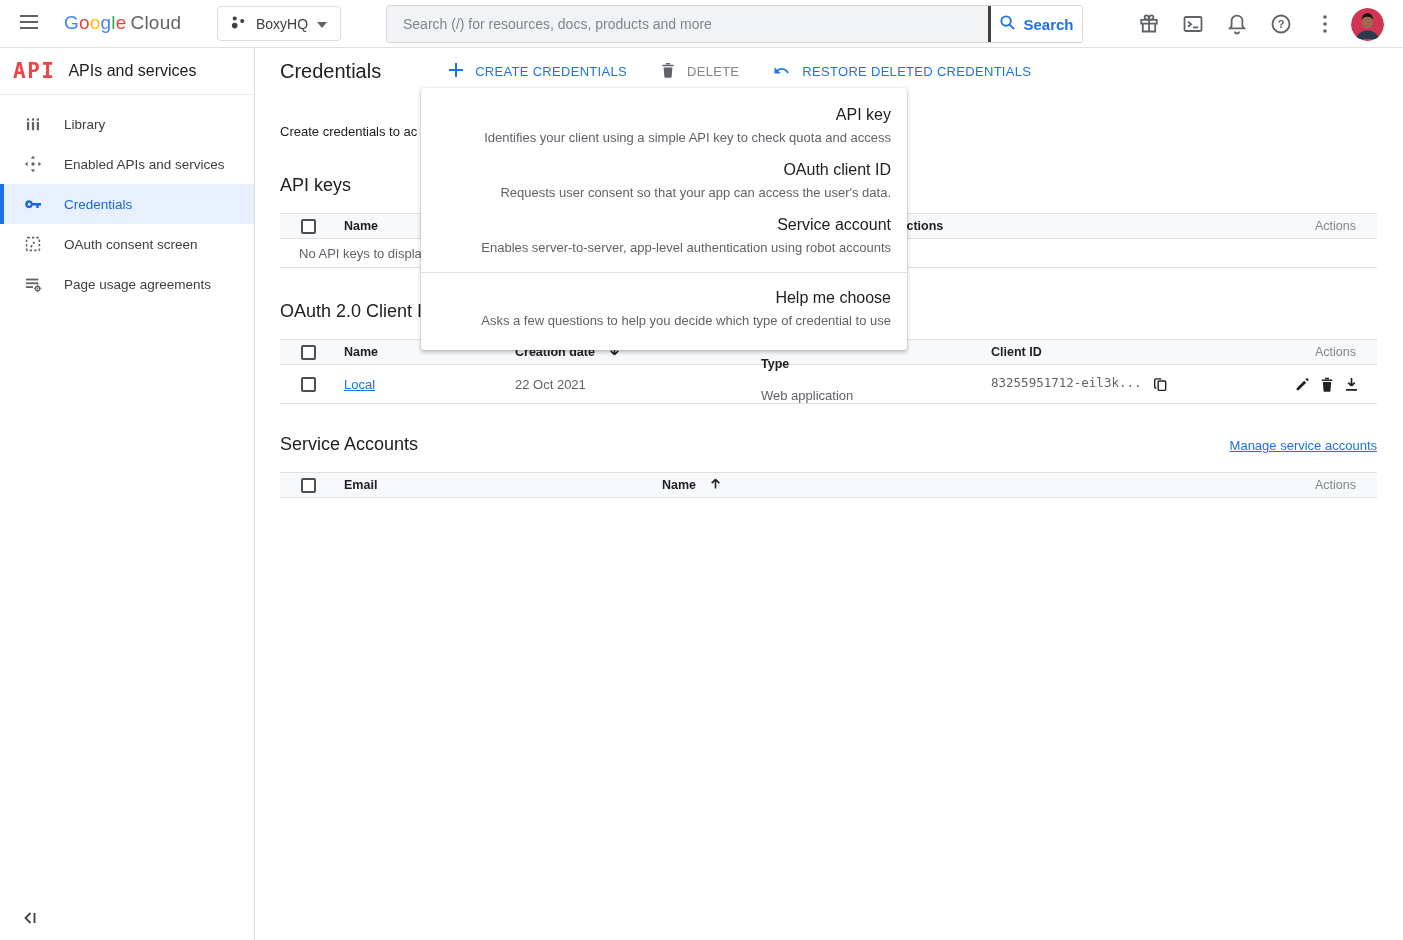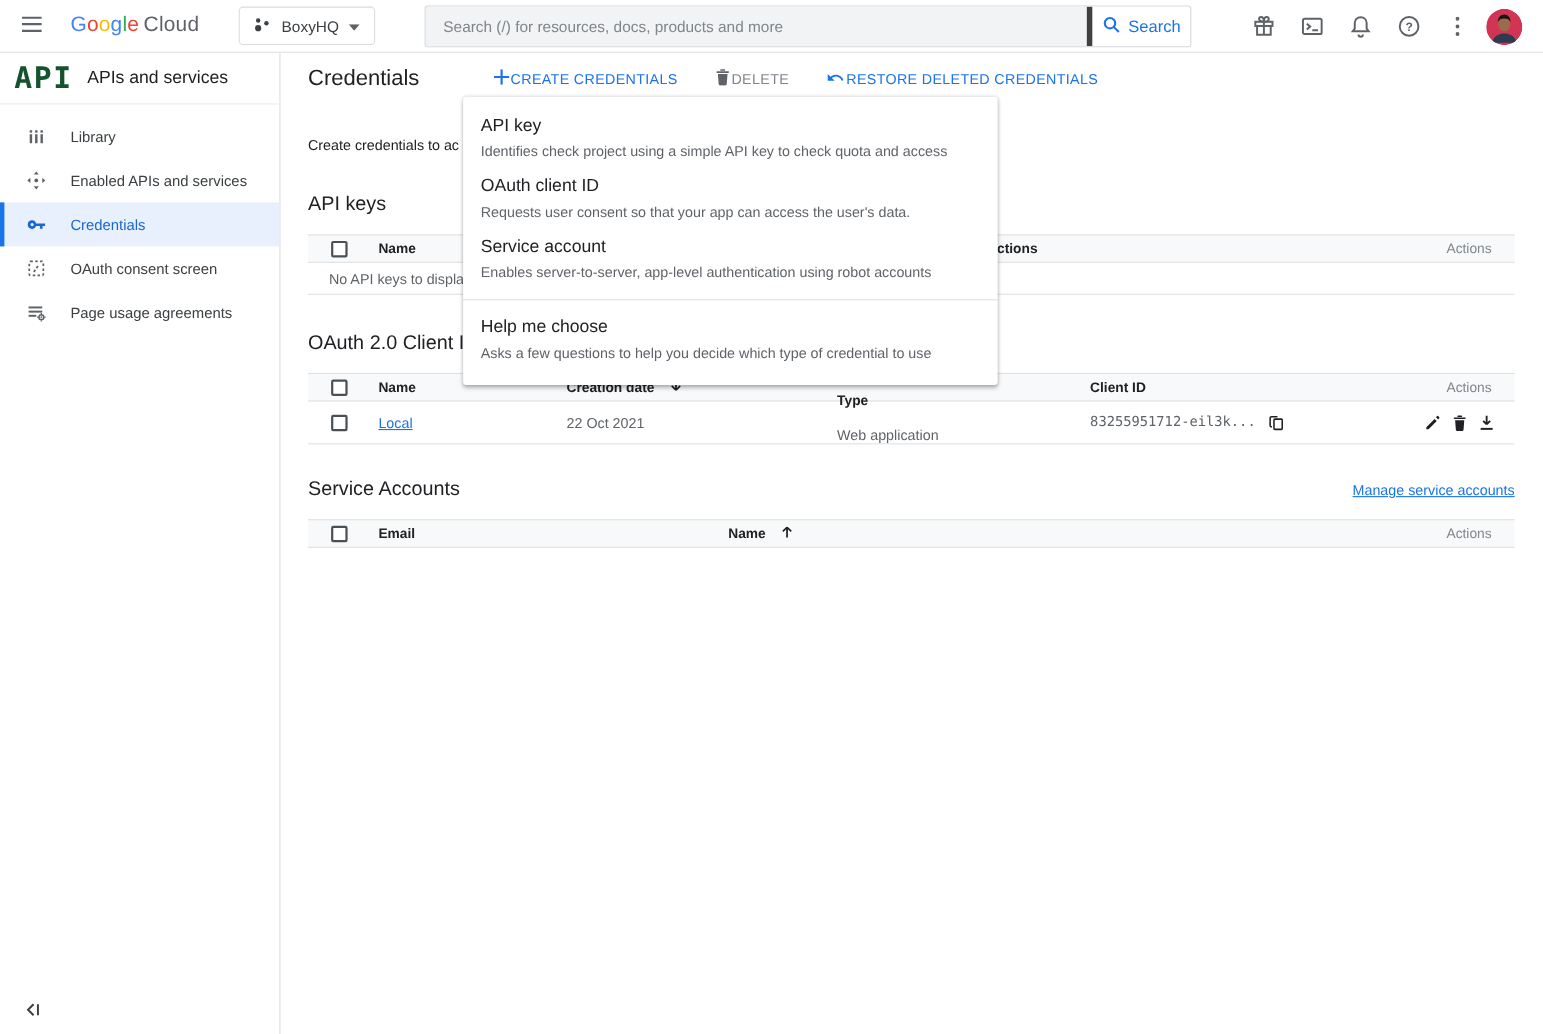--- a/index.html
+++ b/index.html
@@ -16,51 +16,51 @@
   .c-blue { color:#4285F4; } .c-red { color:#EA4335; } .c-yel { color:#FBBC05; } .c-grn { color:#34A853; }
   .project-btn { position:absolute; left:217px; top:6px; height:35px; min-width:124px;
     border:1px solid #dadce0; border-radius:4px; background:#fff; display:flex; align-items:center;
     padding:0 12px; gap:9px; cursor:pointer; }
   .project-btn .plabel { font-size:14px; color:#3c4043; font-weight:500; }
   .searchbar { position:absolute; left:386px; top:5px; width:697px; height:38px;
     border:1px solid #d5d8dc; border-radius:3px; display:flex; overflow:hidden; }
   .searchbar input { flex:1; border:none; outline:none; background:#f1f3f4; padding:0 16px;
     font-size:14px; color:#3c4043; font-family:"Liberation Sans", sans-serif; }
   .searchbar input::placeholder { color:#80868b; }
-  .search-go { width:94px; background:#fff; border:none; border-left:5px solid #404040; display:flex;
+  .search-go { width:94px; background:#fff; border:none; border-left:3px solid #404040; display:flex;
     align-items:center; justify-content:center; gap:7px; cursor:pointer;
-    color:#1a73e8; font-size:15px; font-weight:400; }
+    color:#1a73e8; font-size:15px; font-weight:700; }
   .top-icons { position:absolute; right:16px; top:0; height:48px; display:flex; align-items:center; }
   .tico { width:44px; height:48px; display:flex; align-items:center; justify-content:center;
     background:none; border:none; cursor:pointer; }
   .avatar-btn { width:40px; height:48px; display:flex; align-items:center; justify-content:center;
     background:none; border:none; cursor:pointer; }
 
   
   .sidebar { position:fixed; top:48px; left:0; bottom:0; width:255px; background:#fff;
     border-right:1px solid #dadce0; z-index:30; }
   .side-head { height:47px; border-bottom:1px solid #e8eaed; display:flex; align-items:center;
     padding-left:13px; }
-  .api-logo { font-family:"DejaVu Sans Mono", monospace; font-weight:bold; font-size:27px;
-    color:#14532d; letter-spacing:1.5px; }
+  .api-logo { font-family:"DejaVu Sans Mono", monospace; font-weight:bold; font-size:21px;
+    color:#ef4444; letter-spacing:1.5px; }
   .side-title { margin-left:13px; font-size:16px; color:#202124; }
   .nav { padding-top:9px; }
   .nav-item { height:40px; display:flex; align-items:center; padding-left:24px; cursor:pointer;
     font-size:13.5px; color:#3c4043; }
   .nav-item .nicon { width:18px; height:18px; margin-right:22px; display:flex; align-items:center;
     justify-content:center; flex:0 0 18px; }
   .nav-item.selected { background:#e8f0fe; color:#1967d2; border-left:4px solid #1a73e8;
     padding-left:20px; font-weight:500; }
   .collapse-btn { position:absolute; left:22px; bottom:12px; background:none; border:none; cursor:pointer; }
 
   
   .content { margin-left:256px; padding:48px 26px 0 24px; }
   .page-head { height:47px; display:flex; align-items:center; }
   .page-title { font-size:20px; font-weight:400; color:#202124; margin-right:60px; }
-  .tb-btn { display:flex; align-items:center; gap:1px; background:none; border:none; cursor:pointer;
+  .tb-btn { display:flex; align-items:center; gap:12px; background:none; border:none; cursor:pointer;
     font-size:13px; font-weight:500; letter-spacing:.3px; color:#1a73e8;
     font-family:"Liberation Sans", sans-serif; padding:6px 8px; }
   .tb-btn.disabled { color:#80868b; cursor:default; }
   .tb-btn + .tb-btn { margin-left:18px; }
   .intro { margin-top:29px; font-size:13px; color:#202124; }
   .section-h { margin-top:33px; font-size:18px; font-weight:400; color:#202124; }
   .section-h.first { margin-top:36px; }
   .section-row { margin-top:30px; display:flex; justify-content:space-between; align-items:baseline; }
   .manage-link { font-size:13px; color:#1a73e8; text-decoration:underline; cursor:pointer; }
 
@@ -88,21 +88,21 @@
   .cid { font-family:"DejaVu Sans Mono", monospace; font-size:12.5px; color:#5f6368;
     display:flex; align-items:flex-start; gap:9px; }
   .icon-btn { background:none; border:none; cursor:pointer; padding:2px; display:inline-flex;
     align-items:center; }
   .row-actions { margin-left:auto; width:110px; display:flex; justify-content:flex-end; gap:6px;
     padding-right:16px; }
 
   
   .dropdown { position:fixed; left:421px; top:88px; width:486px; background:#fff; z-index:50;
     border-radius:3px; box-shadow:0 2px 4px rgba(0,0,0,.25), 0 0 3px rgba(0,0,0,.13);
-    padding:10px 0 14px; }
+    padding:10px 0 14px;text-align:right; }
   .dd-item { padding:5px 16px 5px 16px; cursor:pointer; }
   .dd-title { font-size:16px; color:#202124; line-height:24px; }
   .dd-desc { font-size:13px; color:#5f6368; line-height:20px; margin-top:1px; }
   .dd-divider { border-top:1px solid #e0e0e0; margin:9px 0 8px; }
 </style>
 </head>
 <body>
 
 <header class="topbar">
   <button class="hamburger" aria-label="menu">
@@ -394,21 +394,21 @@
       </span>
       <span class="c-actions">Actions</span>
     </div>
   </div>
 
 </main>
 
 <div class="dropdown">
   <div class="dd-item">
     <div class="dd-title">API key</div>
-    <div class="dd-desc">Identifies check project using a simple API key to check quota and access</div>
+    <div class="dd-desc">Identifies your client using a simple API key to check quota and access</div>
   </div>
   <div class="dd-item">
     <div class="dd-title">OAuth client ID</div>
     <div class="dd-desc">Requests user consent so that your app can access the user's data.</div>
   </div>
   <div class="dd-item">
     <div class="dd-title">Service account</div>
     <div class="dd-desc">Enables server-to-server, app-level authentication using robot accounts</div>
   </div>
   <div class="dd-divider"></div>

